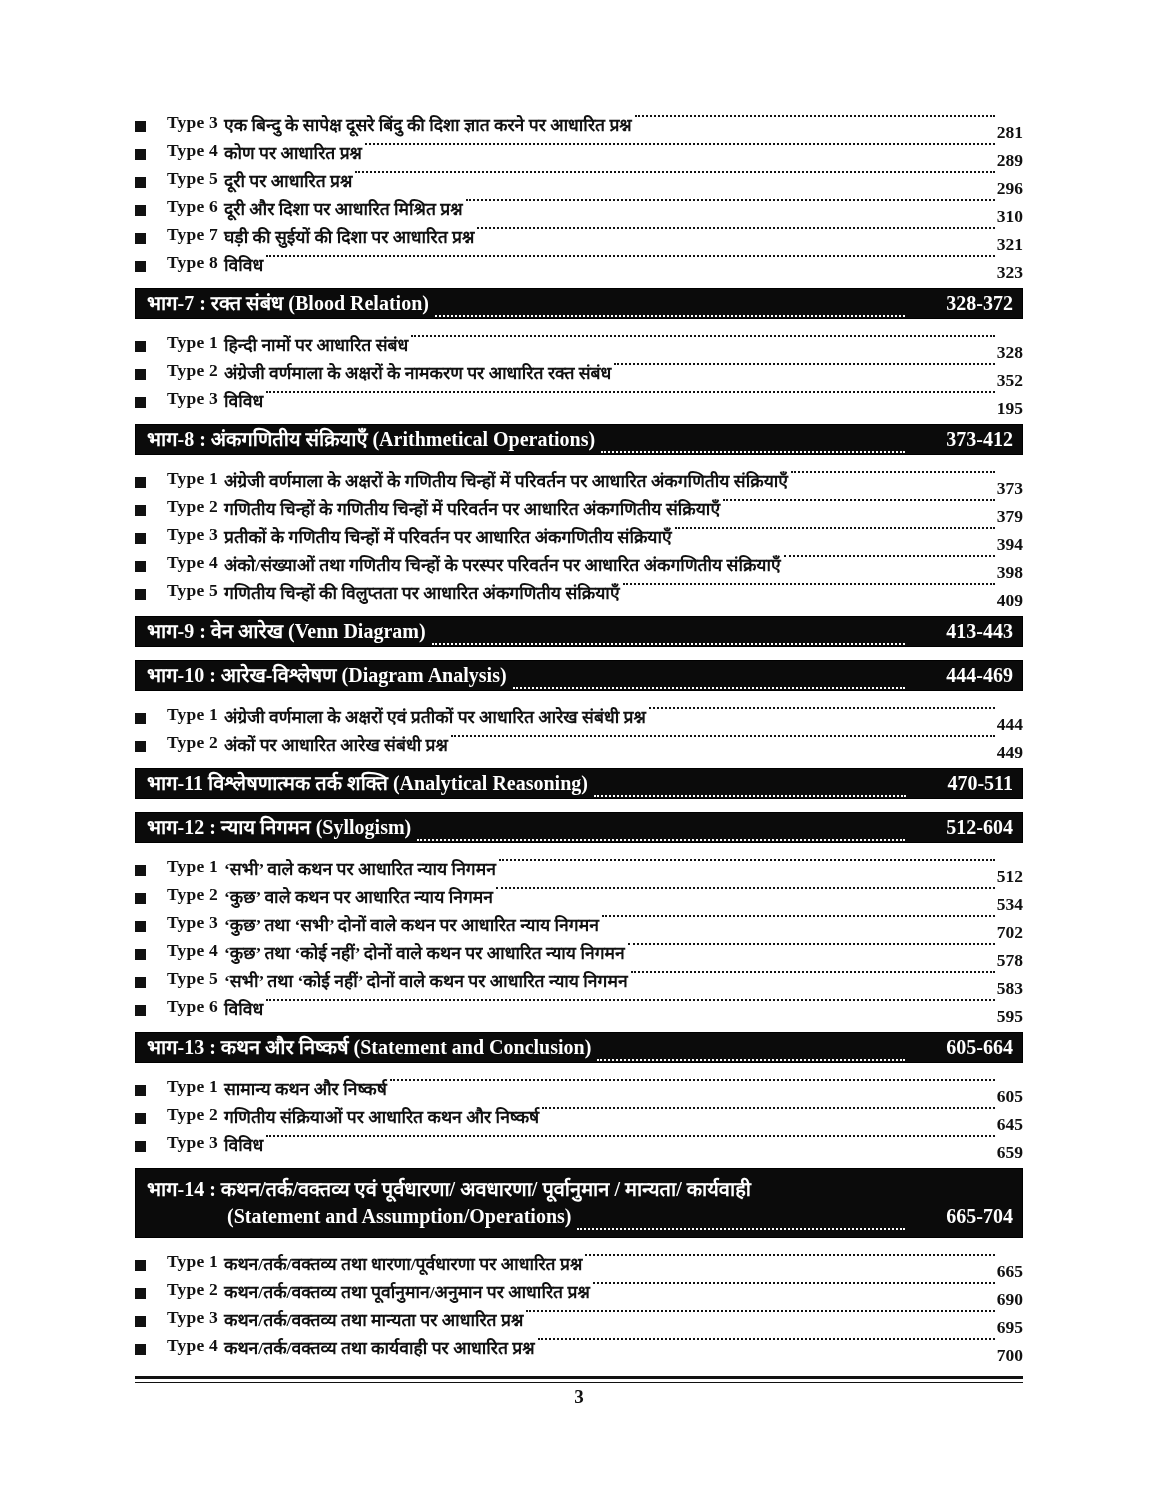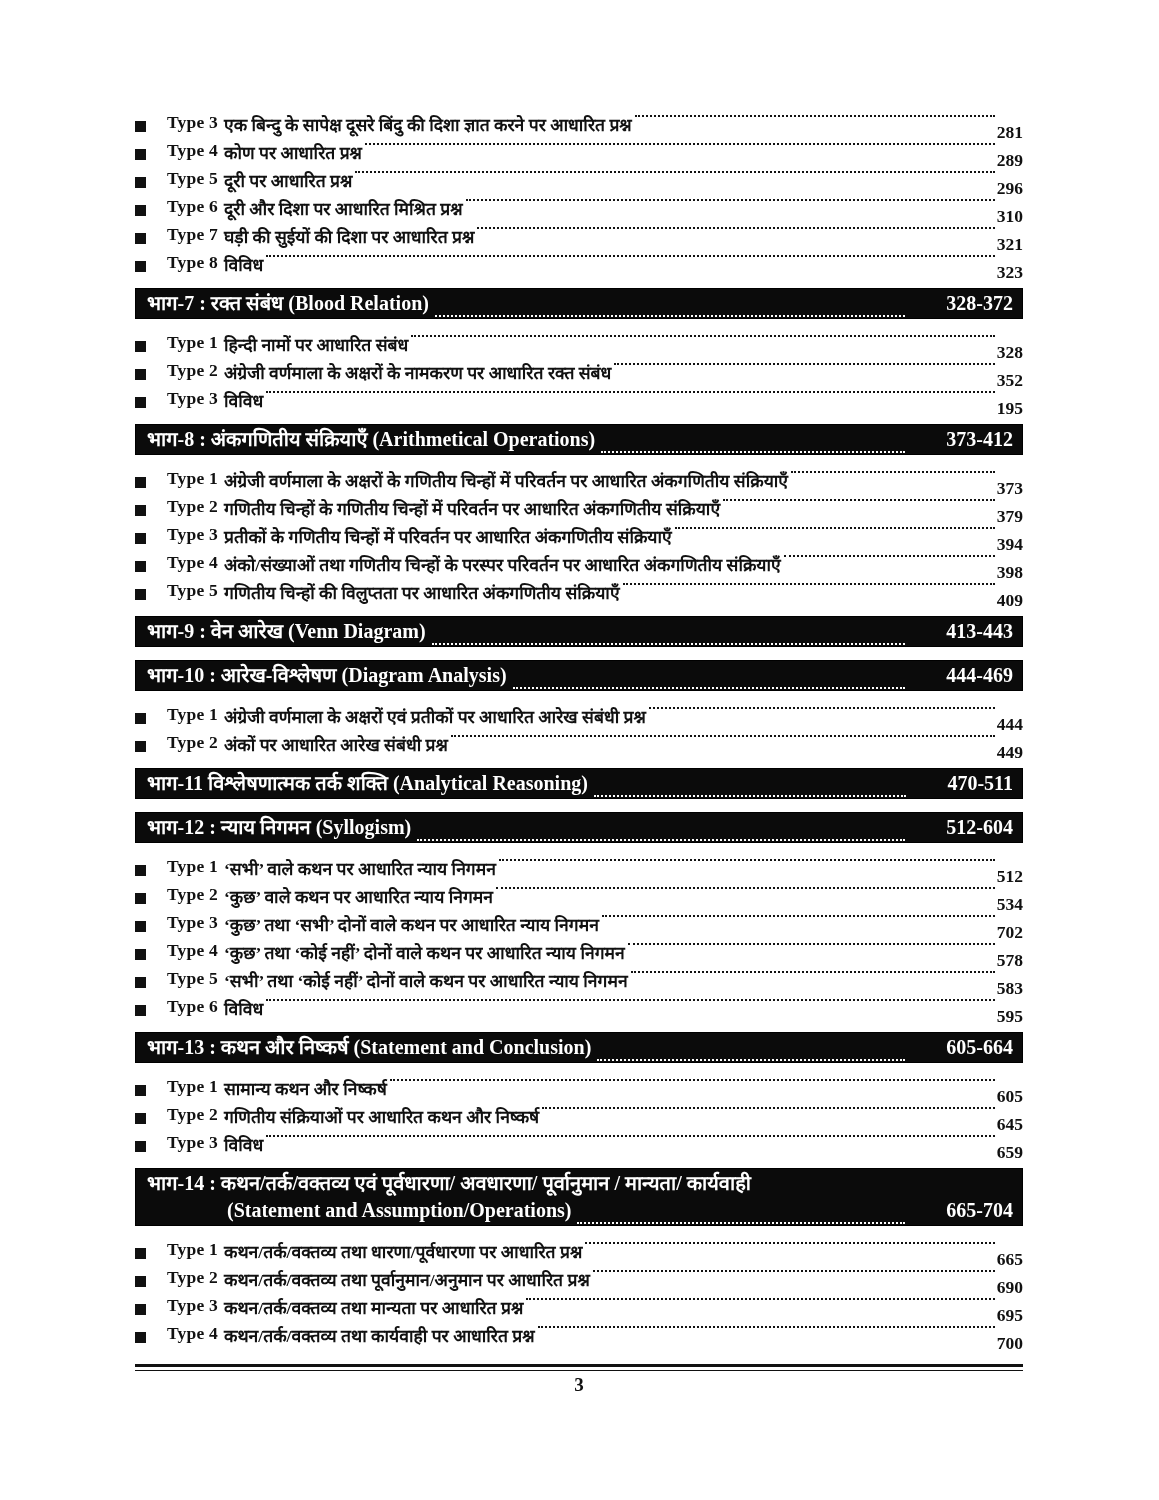--- a/index.html
+++ b/index.html
@@ -48,21 +48,21 @@
     border: 1px solid #000;
     height: 31px;
     margin: 8px 0 13px 0;
     padding: 0 9px 0 11px;
     display: flex;
     flex-direction: column;
     justify-content: center;
     font-size: 20px;
     font-weight: bold;
   }
-  .section.two-line { height: 58px; }
+  .section.two-line { height: 70px; }
   .section-row {
     display: flex;
     align-items: flex-end;
     white-space: nowrap;
     line-height: 27px;
   }
   .sec-dots {
     flex: 1 1 auto;
     min-width: 12px;
     height: 3px;

